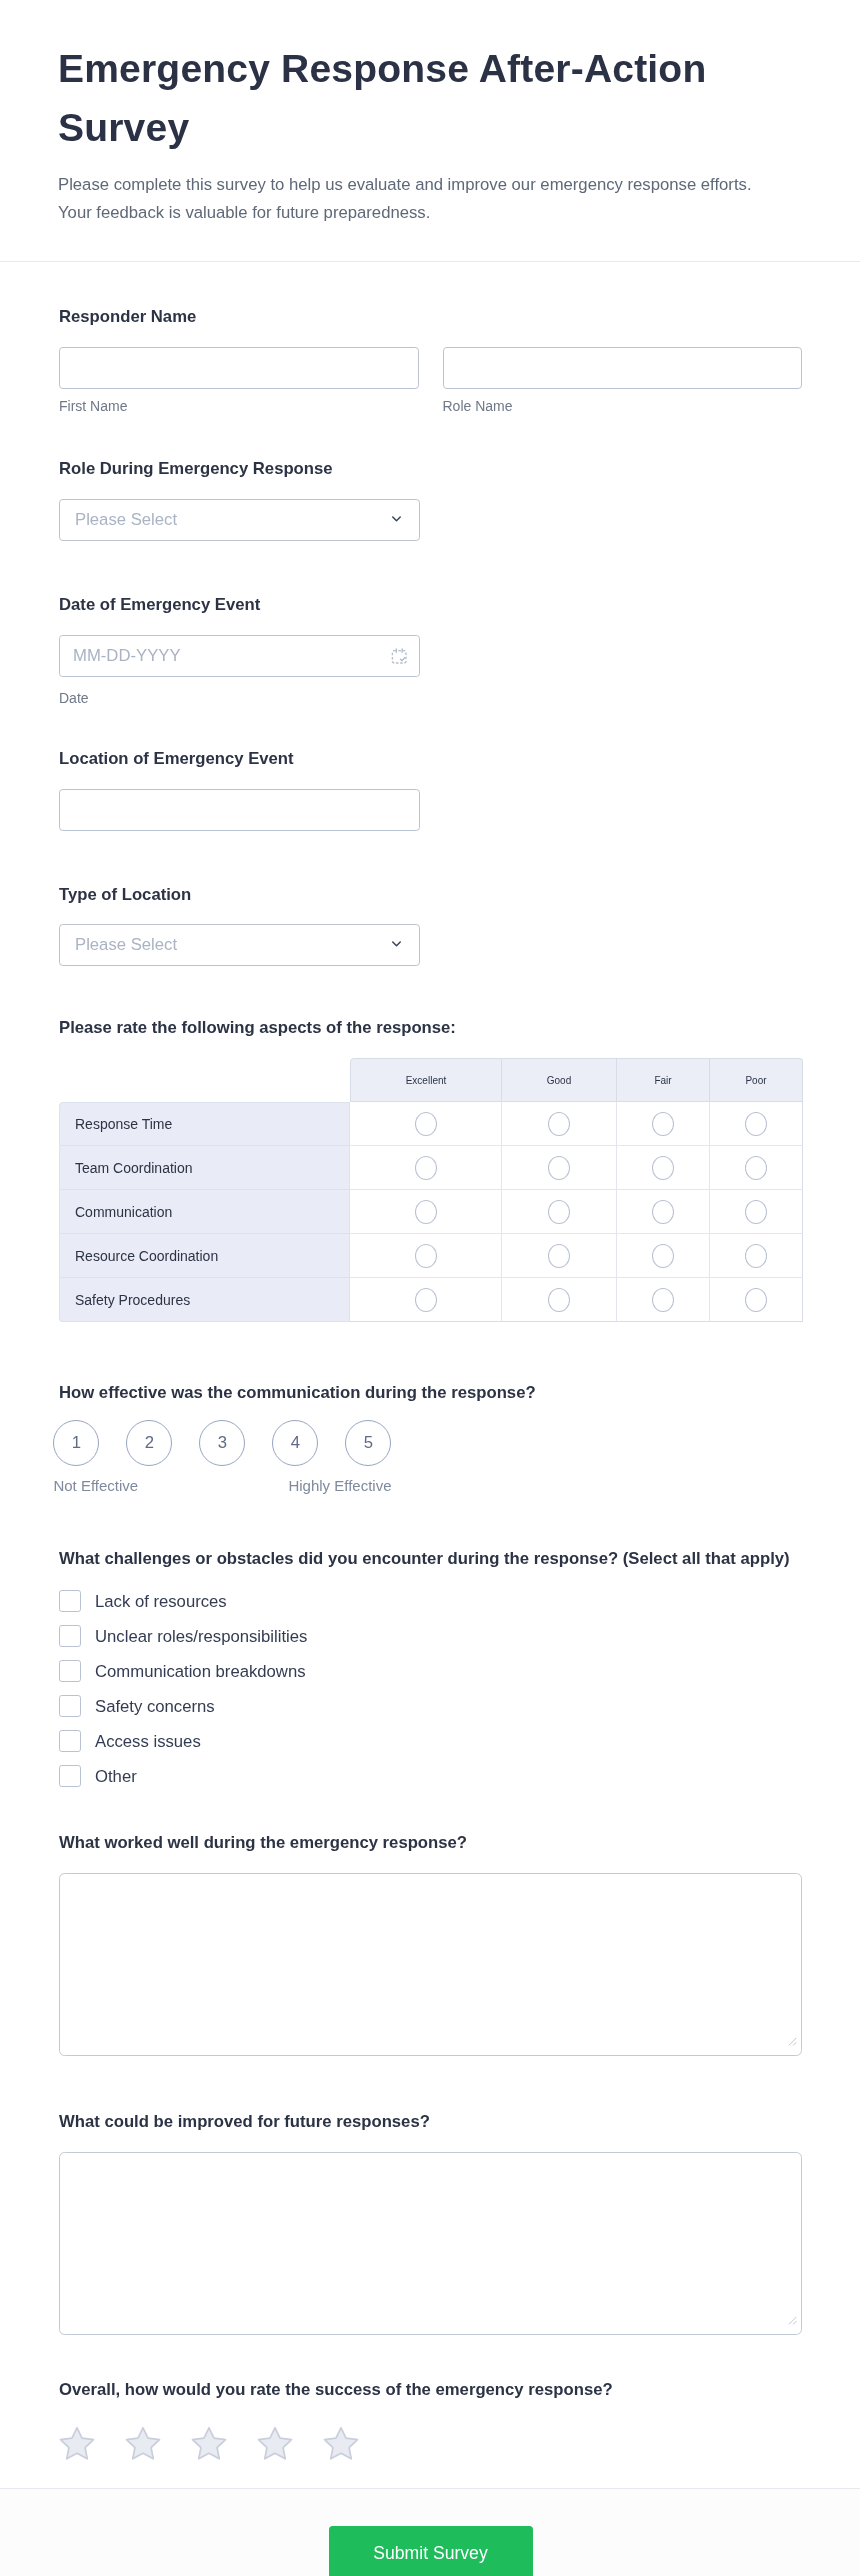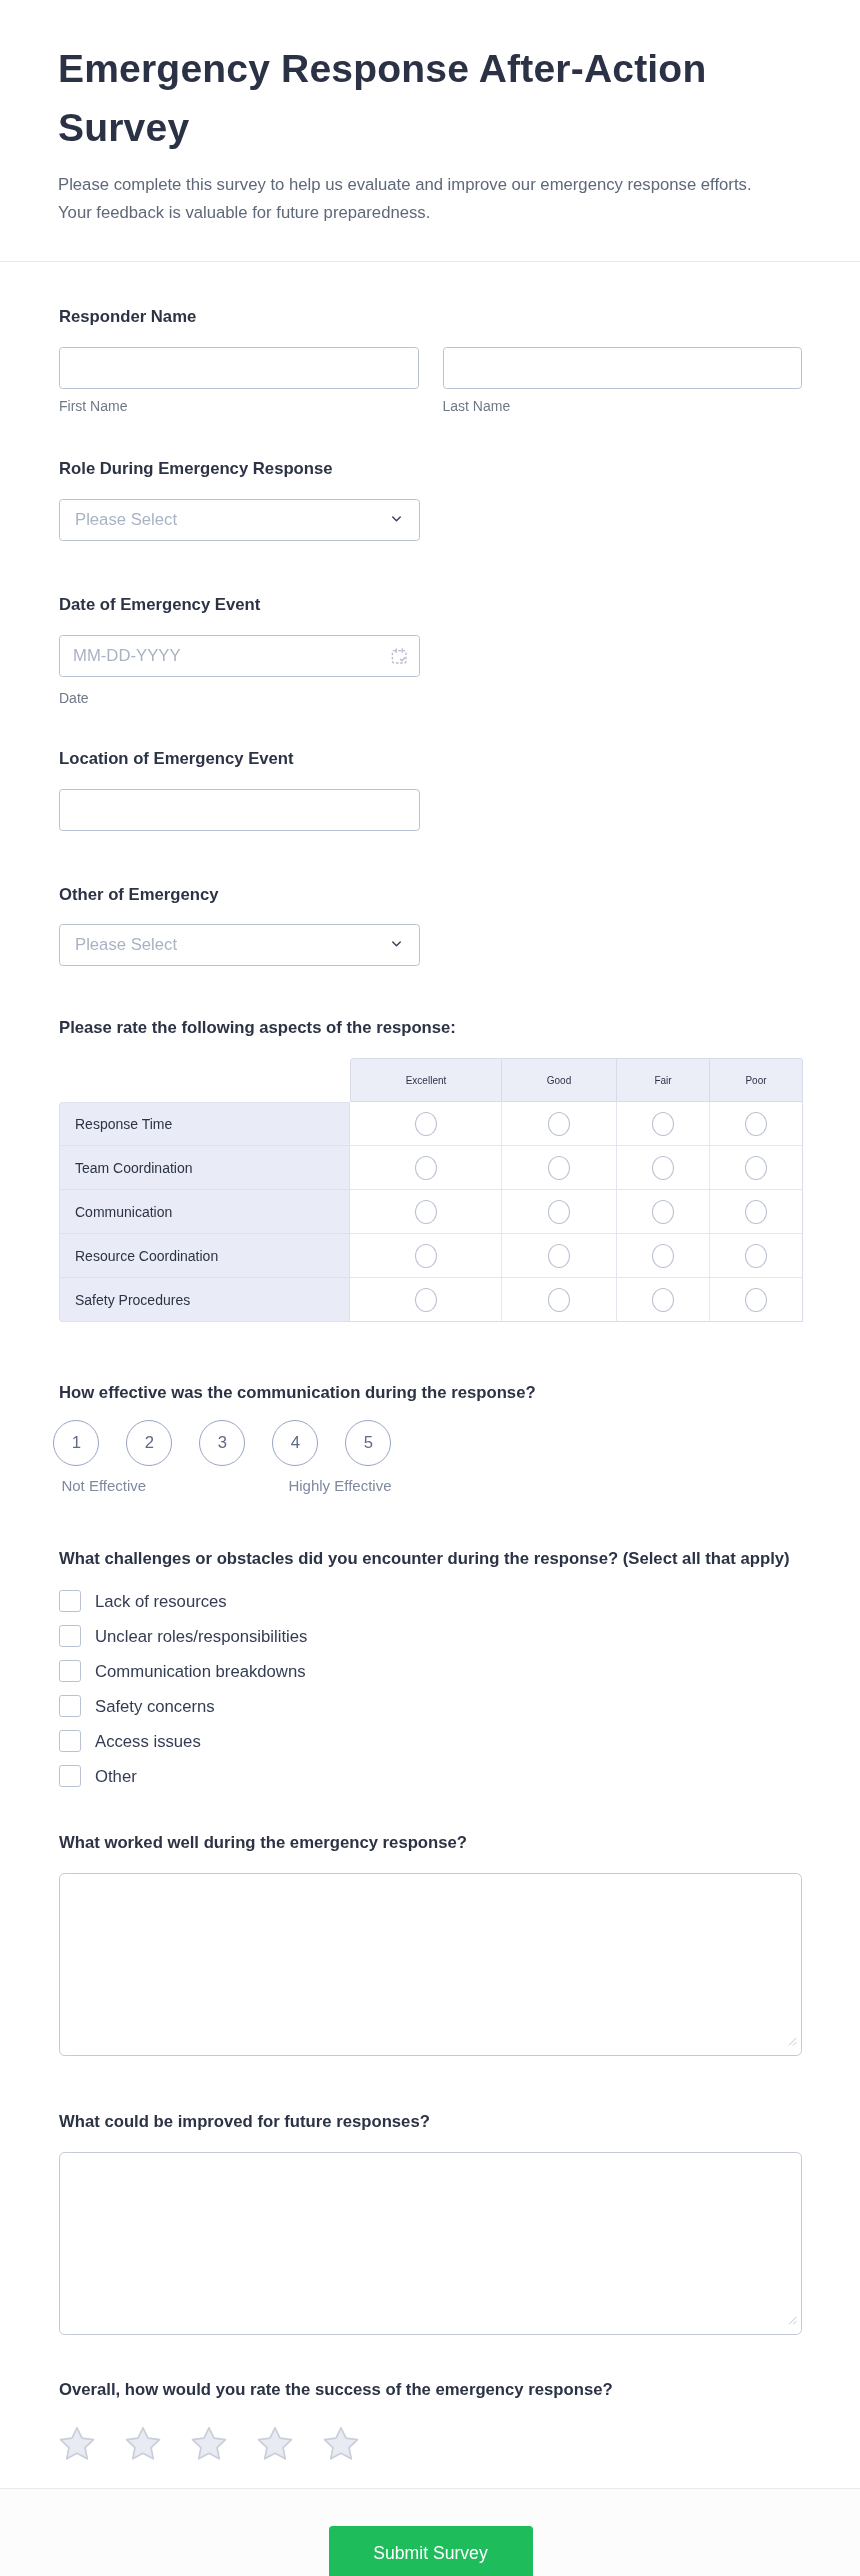--- a/index.html
+++ b/index.html
@@ -88,21 +88,21 @@
   
   .scale-wrap { position: relative; margin-left: -5.6px; }
   .scale-row { display: flex; gap: 27px; }
   .scale-opt {
     width: 46px; height: 46px; border: 0.9px solid #97a5c2; border-radius: 50%;
     display: flex; align-items: center; justify-content: center;
     font-size: 16.7px; color: #5f6b85; cursor: pointer; background: #fff;
   }
   .scale-labels { position: relative; height: 22px; margin-top: 11px; }
   .scale-min, .scale-max { position: absolute; top: 0; font-size: 15px; color: #7f8a9e; }
-  .scale-min { left: 8px; }
+  .scale-min { left: 0; }
   .scale-max { left: 235px; }
 
   
   .check-list { margin-top: -1.9px; }
   .check-item { display: flex; align-items: flex-end; margin-top: 13px; cursor: pointer; }
   .check-item:first-child { margin-top: 0; }
   .checkbox {
     width: 22px; height: 22px; border: 0.9px solid #b9c2d2; border-radius: 2.8px;
     background: #fff; flex: 0 0 auto; cursor: pointer;
   }
@@ -147,21 +147,21 @@
 
     <div class="question">
       <div class="q-label">Responder Name</div>
       <div class="name-row">
         <div class="name-col">
           <input class="text-input" type="text" value="" style="">
           <div class="sub-label">First Name</div>
         </div>
         <div class="name-col">
           <input class="text-input" type="text" value="" style="">
-          <div class="sub-label">Last Name</div>
+          <div class="sub-label">Role Name</div>
         </div>
       </div>
     </div>
 
     <div class="question">
       <div class="q-label">Role During Emergency Response</div>
       <div class="select-box half">
         <span class="select-placeholder">Please Select</span>
         <span>
           <svg width="15" height="15" viewBox="0 0 24 24" fill="none">
@@ -185,21 +185,21 @@
       </div>
       <div class="sub-label" style="margin-top:13px;">Date</div>
     </div>
 
     <div class="question" style="margin-top:41px;">
       <div class="q-label">Location of Emergency Event</div>
       <input class="text-input half" type="text" value="" style="">
     </div>
 
     <div class="question" style="margin-top:52px;">
-      <div class="q-label">Other of Emergency</div>
+      <div class="q-label">Type of Location</div>
       <div class="select-box half">
         <span class="select-placeholder">Please Select</span>
         <span>
           <svg width="15" height="15" viewBox="0 0 24 24" fill="none">
             <path d="M6 9.5l6 6 6-6" stroke="#3b4559" stroke-width="2.4" stroke-linecap="round" stroke-linejoin="round"></path>
           </svg>
         </span>
       </div>
     </div>
 

